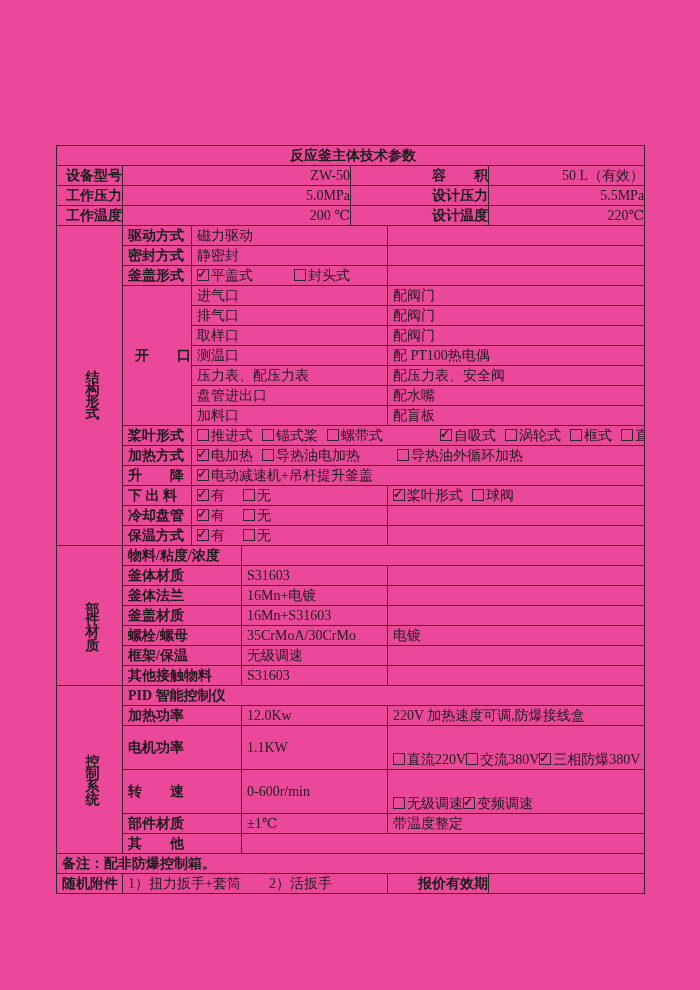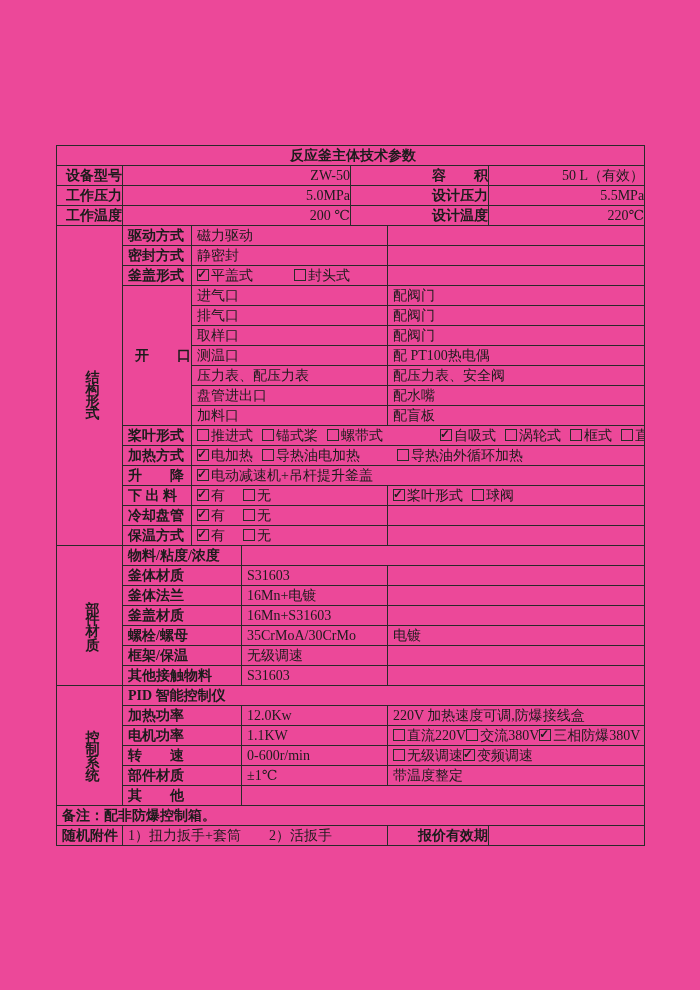--- a/index.html
+++ b/index.html
@@ -18,21 +18,21 @@
   td.opts{padding-left:4px;}
   .opt{display:inline-block;margin-right:9px;}
   .opt:last-child{margin-right:0;}
   .cb{display:inline-block;width:10px;height:10px;border:1px solid #2a2a2a;margin-right:2px;
       position:relative;vertical-align:-1px;}
   .cb.on::after{content:"✓";position:absolute;left:-1px;top:-5px;font-size:12px;font-weight:bold;color:#1c1c1c;}
   .gap2 .opt:nth-child(2){margin-left:32px;}
   .gap3h .opt:nth-child(3){margin-left:28px;}
   .gap4 .opt:nth-child(4){margin-left:10px;padding-left:38px;}
   .gapw .opt{margin-right:18px;}
-  .tight .opt{margin-right:0;}
+  .tight .opt{margin-right:0;margin-top:24px;}
 </style>
 </head>
 <body>
 
 <div class="page">
   <table class="spec">
     <colgroup>
       <col style="width:66px">
         <col style="width:69px">
         <col style="width:50px">

